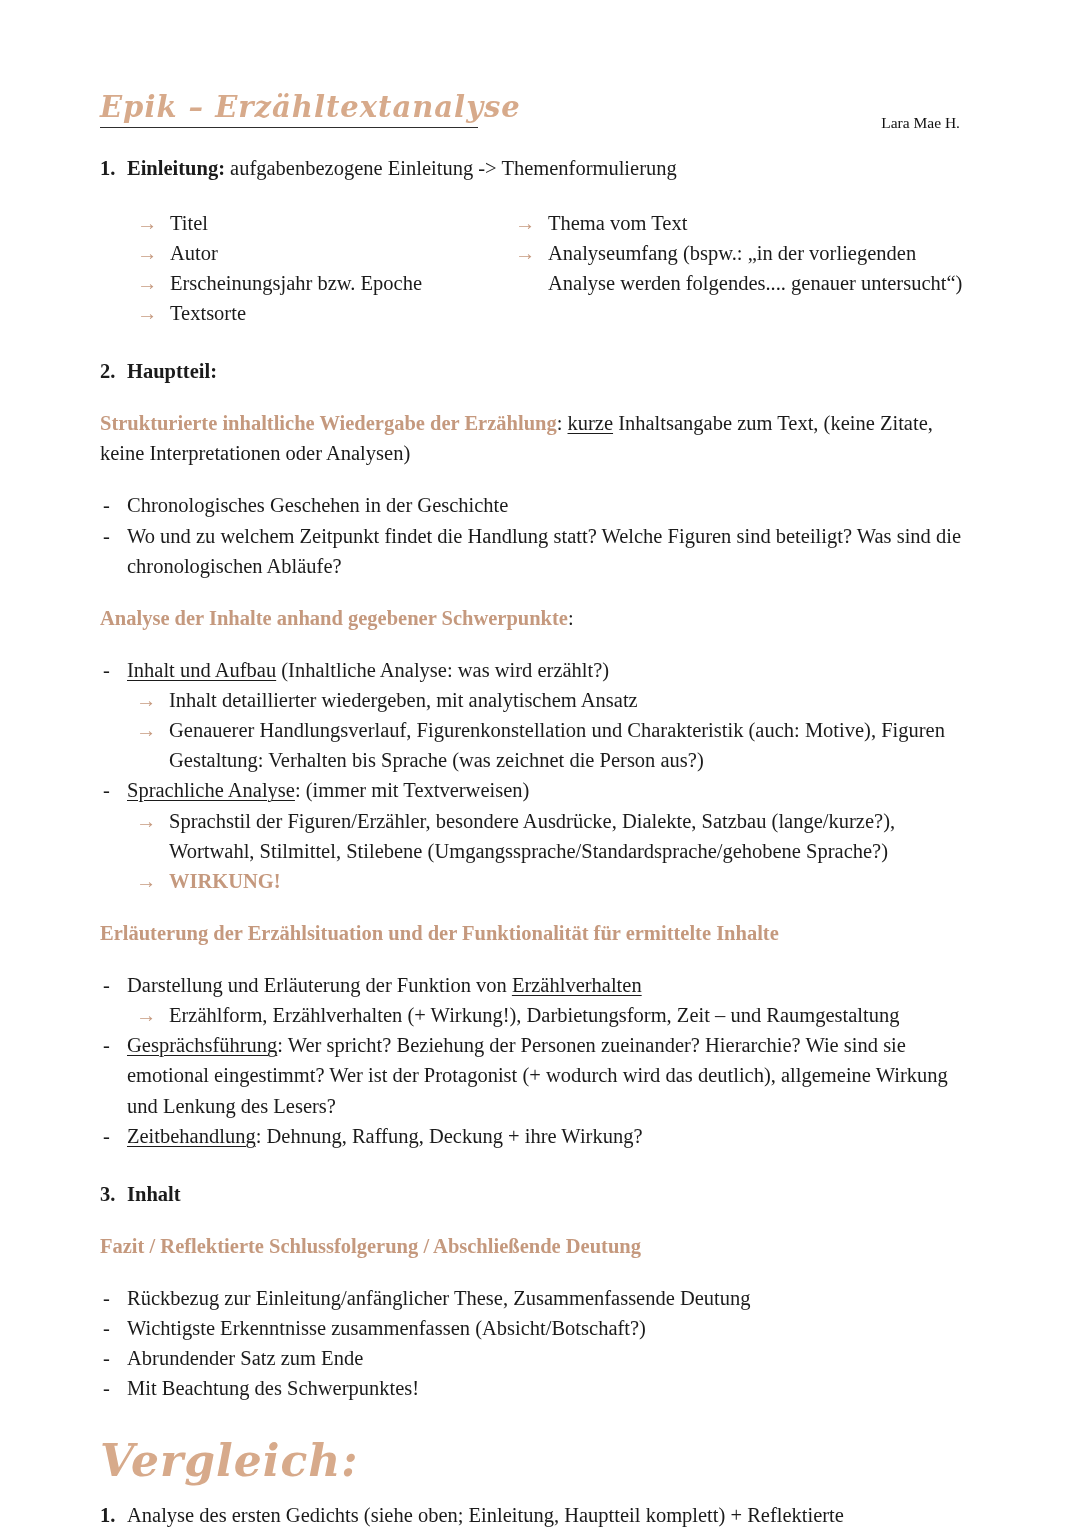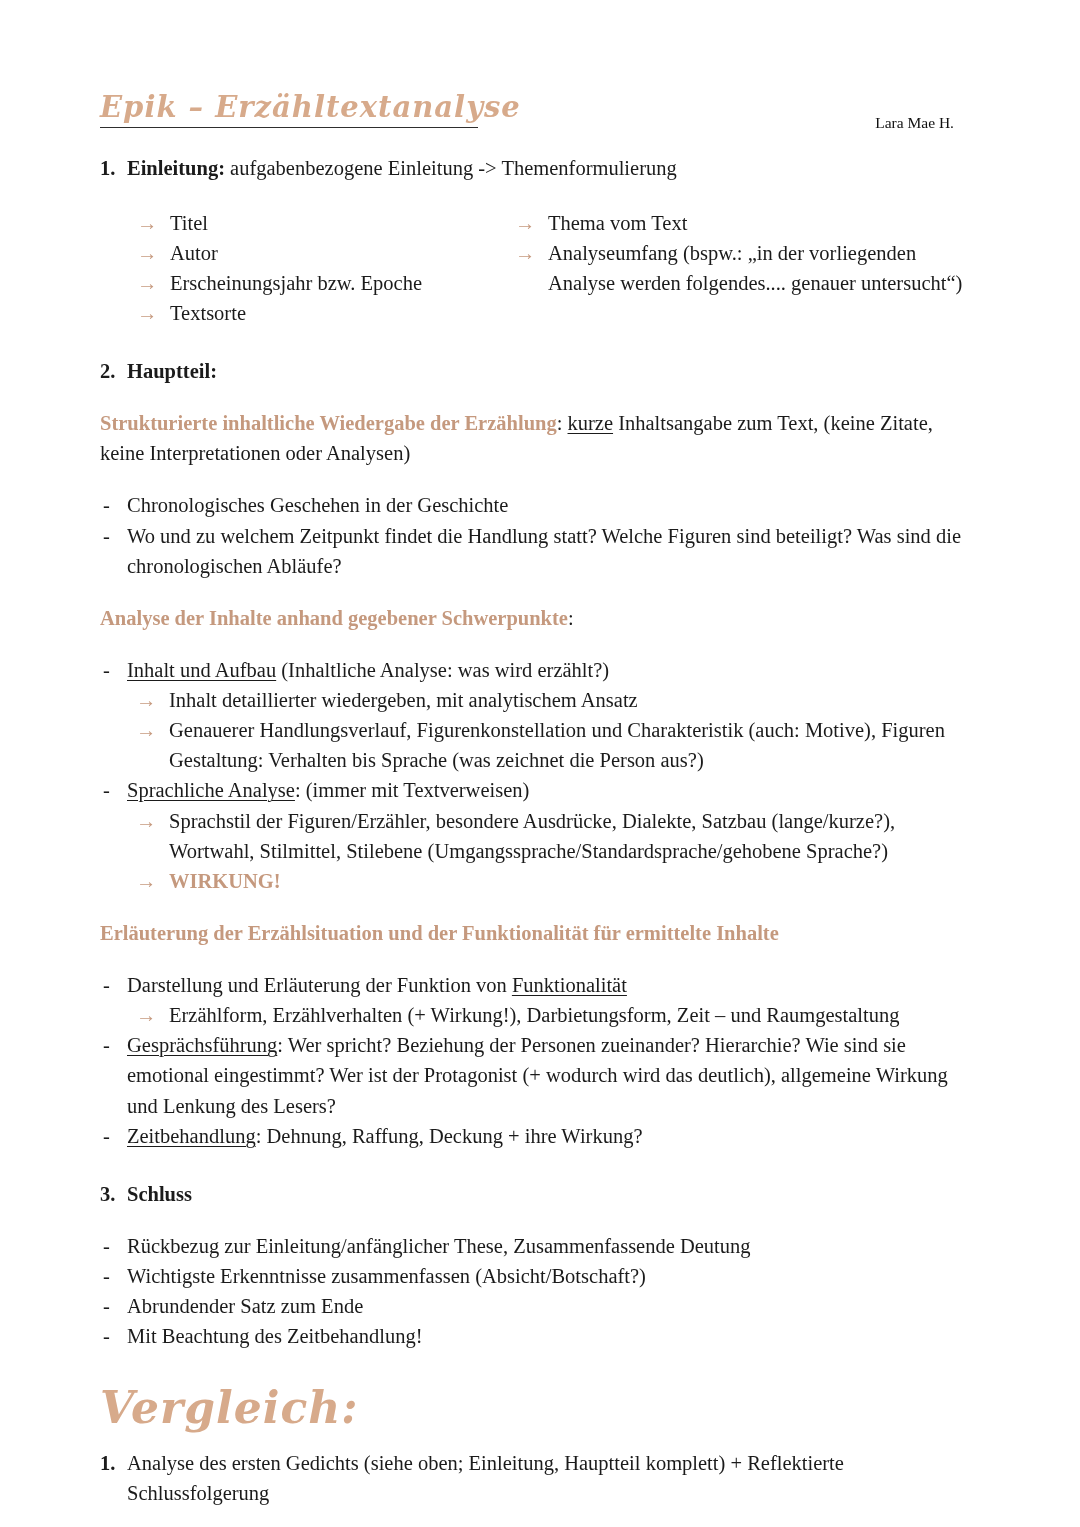--- a/index.html
+++ b/index.html
@@ -21,21 +21,21 @@
     font-style:italic;
     font-weight:bold;
     color:#d7aa8b;
     font-size:29px;
     line-height:1.05;
     letter-spacing:1px;
   }
   .title-underline { width:378px; border-bottom:1.8px solid #2e2e2e; margin-top:5px; }
 
   .author {
-    position:absolute; top:112px; right:126px;
+    position:absolute; top:112px; right:120px;
     font-size:15.5px; color:#111;
   }
 
   .sec-line { margin-top:25px; }
   .b { font-weight:bold;text-align:right; }
   .num { display:inline-block; width:27px; font-weight:bold; }
 
   .tan-head { color:#c5997e; font-weight:bold; }
   .ul { text-decoration:underline; text-underline-offset:3px; text-decoration-thickness:1.3px; }
 
@@ -165,58 +165,61 @@
     </div>
 
     <div class="block">
       <span class="tan-head">Erläuterung der Erzählsituation und der Funktionalität für ermittelte Inhalte</span>
     </div>
 
     <div class="block">
       <div class="dash-item">
         <span class="dash-icon">-</span>
         <div class="dash-body">
-          <div><span>Darstellung und Erläuterung der Funktion von </span><span class="ul">Funktionalität</span></div>
+          <div><span>Darstellung und Erläuterung der Funktion von </span><span class="ul">Erzählverhalten</span></div>
           <div class="sub-arrow">
             <span class="arrow-icon">→</span>
             <span class="arrow-text">Erzählform, Erzählverhalten (+ Wirkung!), Darbietungsform, Zeit – und Raumgestaltung</span>
           </div>
         </div>
       </div>
       <div class="dash-item">
         <span class="dash-icon">-</span>
         <div class="dash-body"><span class="ul">Gesprächsführung</span><span>: Wer spricht? Beziehung der Personen zueinander? Hierarchie? Wie sind sie emotional eingestimmt? Wer ist der Protagonist (+ wodurch wird das deutlich), allgemeine Wirkung und Lenkung des Lesers?</span></div>
       </div>
       <div class="dash-item">
         <span class="dash-icon">-</span>
         <div class="dash-body"><span class="ul">Zeitbehandlung</span><span>: Dehnung, Raffung, Deckung + ihre Wirkung?</span></div>
       </div>
     </div>
 
     <div class="sec-line" style="margin-top:28px;">
-      <span class="num">3.</span><span class="b">Schluss</span>
-    </div>
-
+      <span class="num">3.</span><span class="b">Inhalt</span>
+    </div>
+
+    <div class="block">
+      <span class="tan-head">Fazit / Reflektierte Schlussfolgerung / Abschließende Deutung</span>
+    </div>
 
     <div class="block">
       <div class="dash-item">
         <span class="dash-icon">-</span>
         <span class="dash-body">Rückbezug zur Einleitung/anfänglicher These, Zusammenfassende Deutung</span>
       </div>
       <div class="dash-item">
         <span class="dash-icon">-</span>
         <span class="dash-body">Wichtigste Erkenntnisse zusammenfassen (Absicht/Botschaft?)</span>
       </div>
       <div class="dash-item">
         <span class="dash-icon">-</span>
         <span class="dash-body">Abrundender Satz zum Ende</span>
       </div>
       <div class="dash-item">
         <span class="dash-icon">-</span>
-        <span class="dash-body">Mit Beachtung des Zeitbehandlung!</span>
+        <span class="dash-body">Mit Beachtung des Schwerpunktes!</span>
       </div>
     </div>
 
     <div class="script-title vergleich-title">Vergleich:</div>
 
     <div class="vergleich-list">
       <div class="num-item">
         <span class="num-cell">1.</span>
         <span class="num-body">Analyse des ersten Gedichts (siehe oben; Einleitung, Hauptteil komplett) + Reflektierte Schlussfolgerung</span>
       </div>

